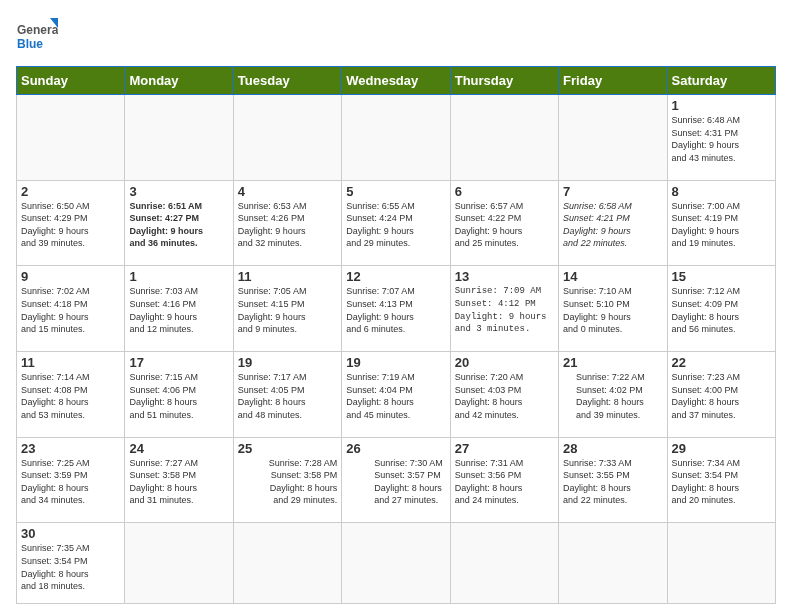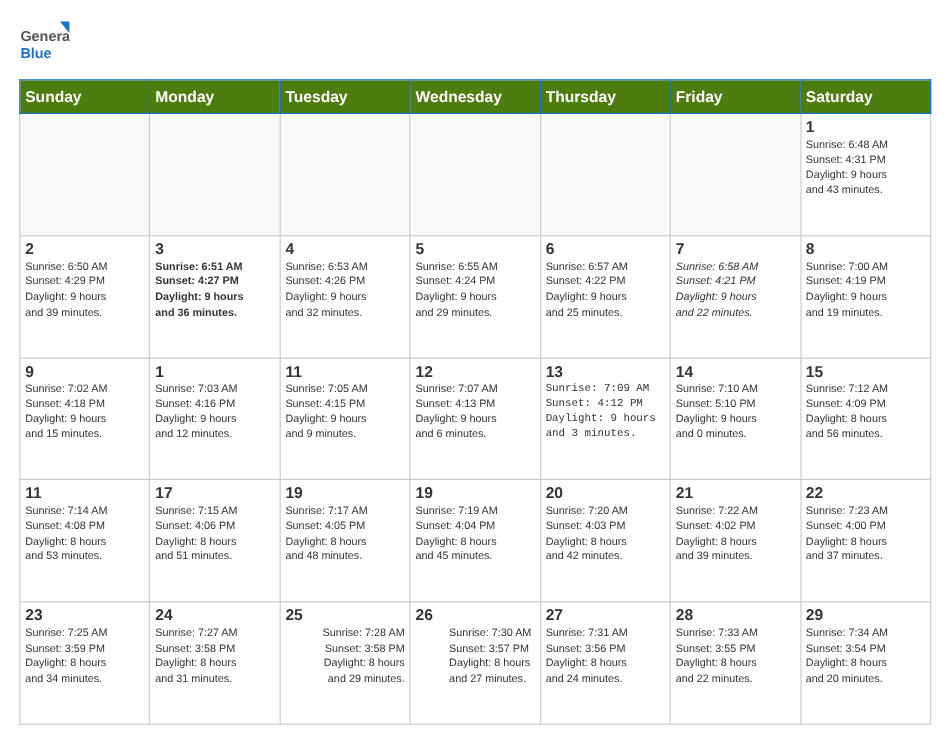--- a/index.html
+++ b/index.html
@@ -262,21 +262,21 @@
           </td>
           <td>
             <span class="day-number">20</span>
             <div class="day-info" style="white-space: pre-line;">Sunrise: 7:20 AM
 Sunset: 4:03 PM
 Daylight: 8 hours
 and 42 minutes.</div>
           </td>
           <td>
             <span class="day-number">21</span>
-            <div class="day-info" style="white-space: pre-line;">Sunrise: 7:22 AM
+            <div class="day-info" style="white-space: pre-line; margin-left: 13px;">Sunrise: 7:22 AM
 Sunset: 4:02 PM
 Daylight: 8 hours
 and 39 minutes.</div>
           </td>
           <td>
             <span class="day-number">22</span>
             <div class="day-info" style="white-space: pre-line;">Sunrise: 7:23 AM
 Sunset: 4:00 PM
 Daylight: 8 hours
 and 37 minutes.</div>
@@ -325,16 +325,31 @@
 Daylight: 8 hours
 and 22 minutes.</div>
           </td>
           <td>
             <span class="day-number">29</span>
             <div class="day-info" style="white-space: pre-line;">Sunrise: 7:34 AM
 Sunset: 3:54 PM
 Daylight: 8 hours
 and 20 minutes.</div>
           </td>
+        </tr>
+        <tr class="last-row">
+          <td>
+            <span class="day-number">30</span>
+            <div class="day-info" style="white-space: pre-line;">Sunrise: 7:35 AM
+Sunset: 3:54 PM
+Daylight: 8 hours
+and 18 minutes.</div>
+          </td>
+          <td class="empty-cell"></td>
+          <td class="empty-cell"></td>
+          <td class="empty-cell"></td>
+          <td class="empty-cell"></td>
+          <td class="empty-cell"></td>
+          <td class="empty-cell"></td>
         </tr>
       </tbody>
   </table>
 </div>
 
 </body></html>

